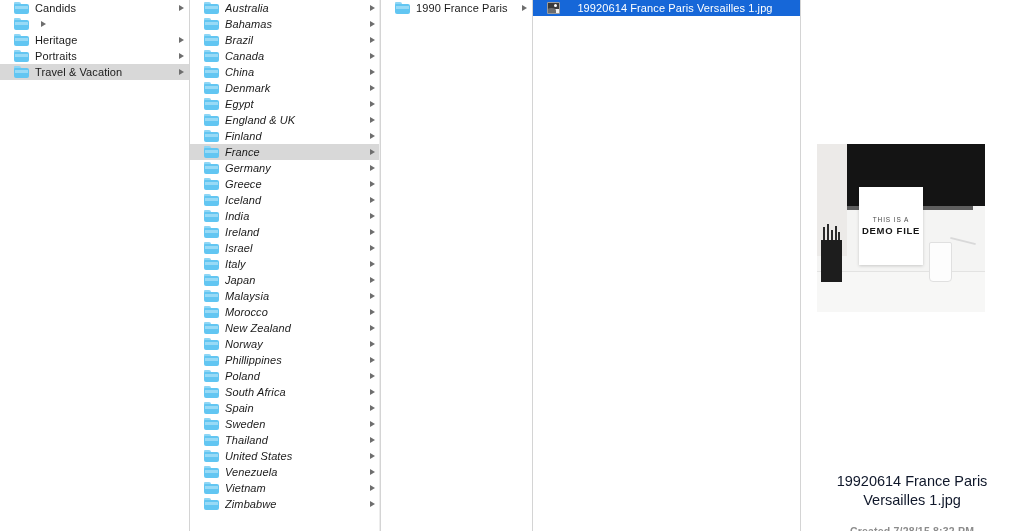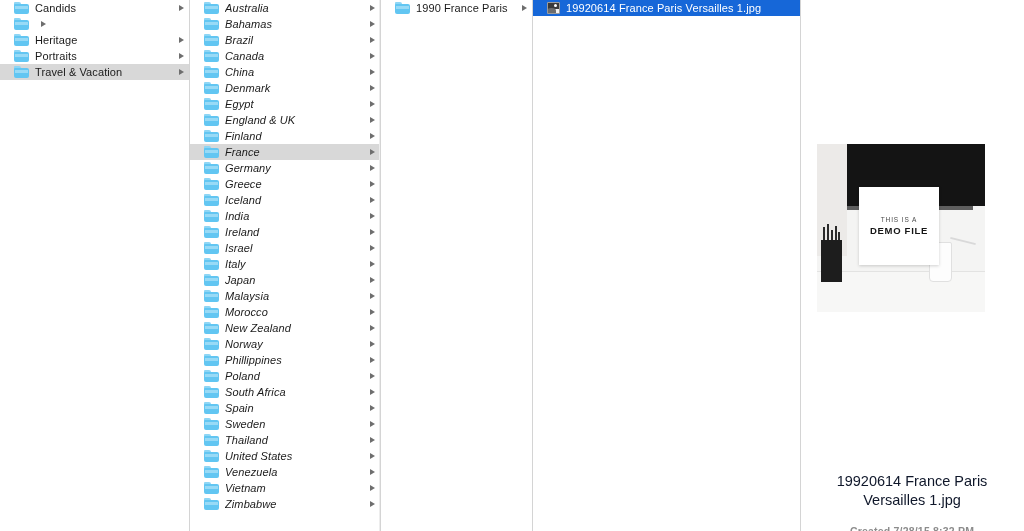--- a/index.html
+++ b/index.html
@@ -31,21 +31,21 @@
     position: relative;
     height: 531px;
     background: #ffffff;
     box-sizing: border-box;
     border-right: 1px solid #d4d4d4;
     overflow: hidden;
   }
   .col-1 { width: 190px; }
   .col-2 { width: 191px; font-style: italic; }
   .col-3 { width: 152px; }
-  .col-4 { width: 268px; }
+  .col-4 { width: 268px; text-align: center; }
 
   .col-list {
     list-style: none;
     margin: 0;
     padding: 0;
   }
 
   .row {
     display: flex;
     align-items: center;
@@ -191,21 +191,21 @@
   }
   .thumb-desk {
     position: absolute;
     left: 0; bottom: 0; width: 168px; height: 40px;
     background: #f7f7f6;
     border-top: 1px solid #e3e3e2;
   }
   .thumb-card {
     position: absolute;
     left: 42px; top: 43px;
-    width: 80px; height: 78px;
+    width: 64px; height: 78px;
     background: #ffffff;
     box-shadow: 0 1px 3px rgba(0,0,0,0.18);
     display: flex;
     flex-direction: column;
     align-items: center;
     justify-content: center;
   }
   .thumb-card .l1 {
     font-size: 6.5px;
     letter-spacing: 0.9px;

